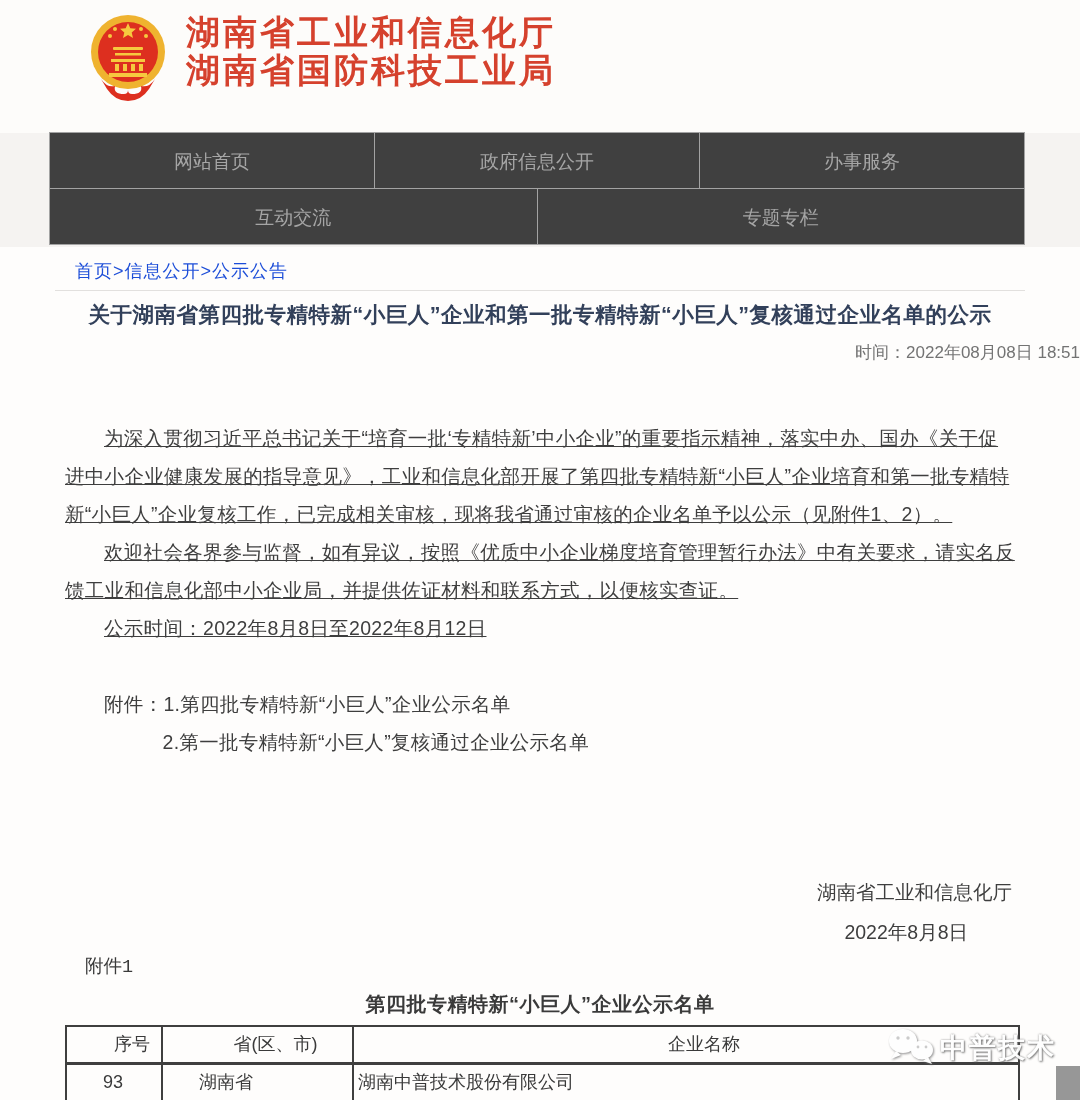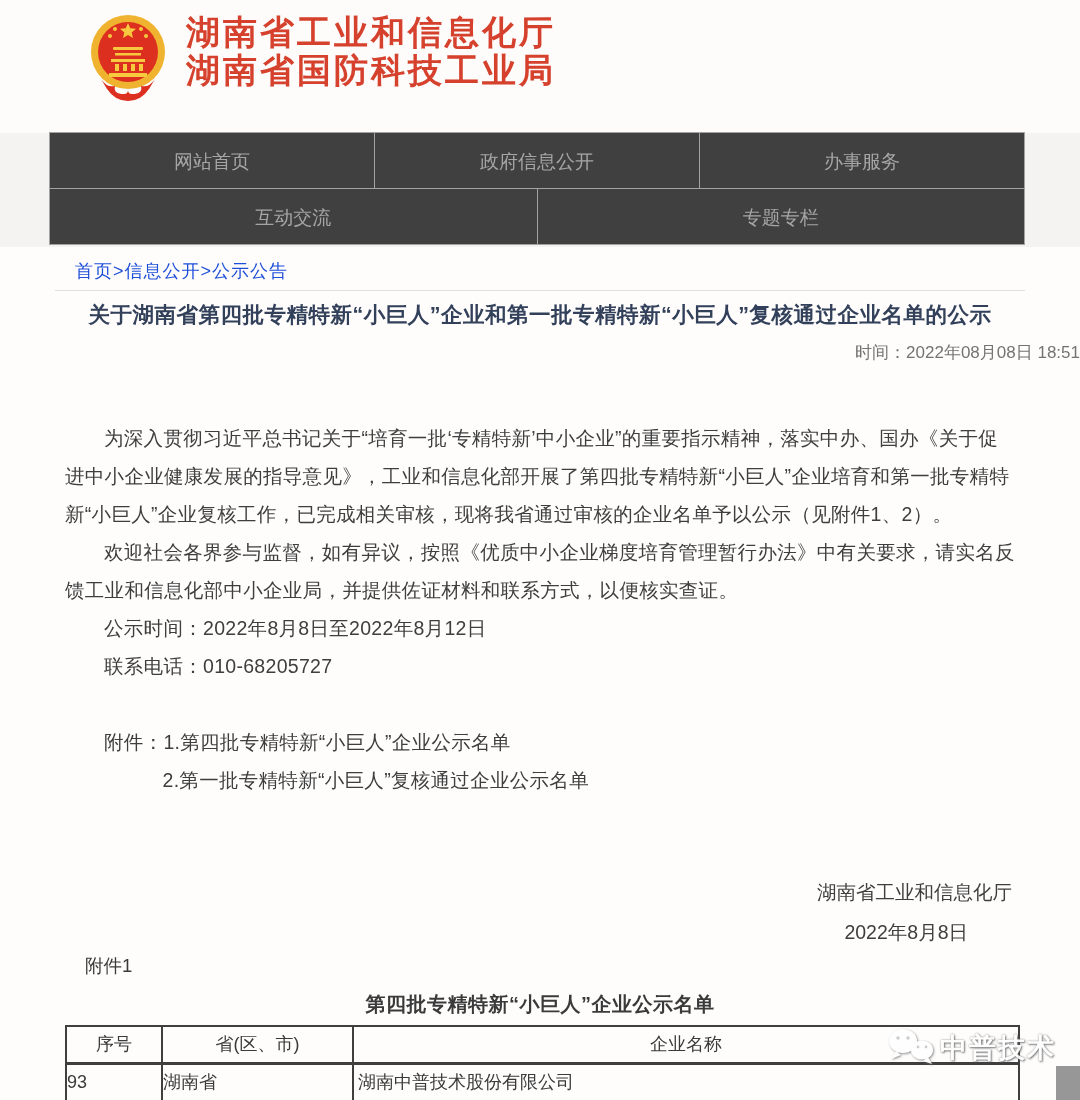--- a/index.html
+++ b/index.html
@@ -31,36 +31,36 @@
   .crumb-divider { position:absolute; top:43px; left:55px; width:970px; border-top:1px solid #e2e0de; }
   .article-title {
     position:absolute; top:53px; left:0; width:100%; text-align:center;
     font-size:21.5px; font-weight:bold; color:#32405a; letter-spacing:.5px;
   }
   .article-time { position:absolute; top:94px; left:0; width:100%; text-align:right; font-size:17px; color:#737373; }
   .article-body {
     position:absolute; top:172px; left:65px; width:950px;
     font-size:19.5px; line-height:38px; color:#3e3e3e; letter-spacing:.3px;
   }
-  .para { text-indent:2em; }
+  .para { text-indent:2em;text-decoration:underline; }
   .attach-line1 { text-indent:2em; margin-top:38px; }
   .attach-line2 { text-indent:5em; }
   .signature { position:absolute; top:632px; right:68px; font-size:19.5px; color:#3e3e3e; }
   .signature-date { position:absolute; top:672px; right:112px; font-size:19.5px; color:#3e3e3e; }
-  .attachment-label { position:absolute; top:706px; left:85px; font-size:18.5px; color:#3a3a3a; }
+  .attachment-label { position:absolute; top:706px; left:85px; font-size:18.5px; color:#3a3a3a;font-family:Liberation Mono, monospace; }
   .table-title {
     position:absolute; top:744px; left:0; width:100%; text-align:center;
     font-size:20px; font-weight:bold; color:#3a3a3a; letter-spacing:.5px;
   }
   .list-table {
     position:absolute; top:778px; left:65px; width:955px;
     border-collapse:collapse; table-layout:fixed;
     font-size:18px; color:#3a3a3a;
   }
-  .list-table th, .list-table td { border:2px solid #3f3f3f; font-weight:normal; }
+  .list-table th, .list-table td { border:2px solid #3f3f3f; font-weight:normal;padding-left:36px; }
   .list-table th { height:37px; text-align:center; border-bottom:3px solid #3f3f3f; }
   .list-table td { height:38px; text-align:left; }
   .col-no  { width:96px; }
   .col-prov{ width:191px; }
   .list-table td.cell-company { text-align:left; padding-left:4px; }
   
   .watermark {
     position:absolute; top:1026px; left:886px; z-index:5;
     display:flex; align-items:center; gap:4px; opacity:.95;
   }
@@ -117,21 +117,20 @@
   <div class="breadcrumb">首页&gt;信息公开&gt;公示公告</div>
   <div class="crumb-divider"></div>
 
   <h1 class="article-title">关于湖南省第四批专精特新“小巨人”企业和第一批专精特新“小巨人”复核通过企业名单的公示</h1>
   <div class="article-time">时间：2022年08月08日 18:51</div>
 
   <div class="article-body">
     <p class="para">为深入贯彻习近平总书记关于“培育一批‘专精特新’中小企业”的重要指示精神，落实中办、国办《关于促进中小企业健康发展的指导意见》，工业和信息化部开展了第四批专精特新“小巨人”企业培育和第一批专精特新“小巨人”企业复核工作，已完成相关审核，现将我省通过审核的企业名单予以公示（见附件1、2）。</p>
     <p class="para">欢迎社会各界参与监督，如有异议，按照《优质中小企业梯度培育管理暂行办法》中有关要求，请实名反馈工业和信息化部中小企业局，并提供佐证材料和联系方式，以便核实查证。</p>
     <p class="para">公示时间：2022年8月8日至2022年8月12日</p>
-    <p class="para">联系电话：010-68205727</p>
     <p class="attach-line1">附件：1.第四批专精特新“小巨人”企业公示名单</p>
     <p class="attach-line2">2.第一批专精特新“小巨人”复核通过企业公示名单</p>
   </div>
 
   <div class="signature">湖南省工业和信息化厅</div>
   <div class="signature-date">2022年8月8日</div>
 
   <div class="attachment-label">附件1</div>
   <div class="table-title">第四批专精特新“小巨人”企业公示名单</div>
 

